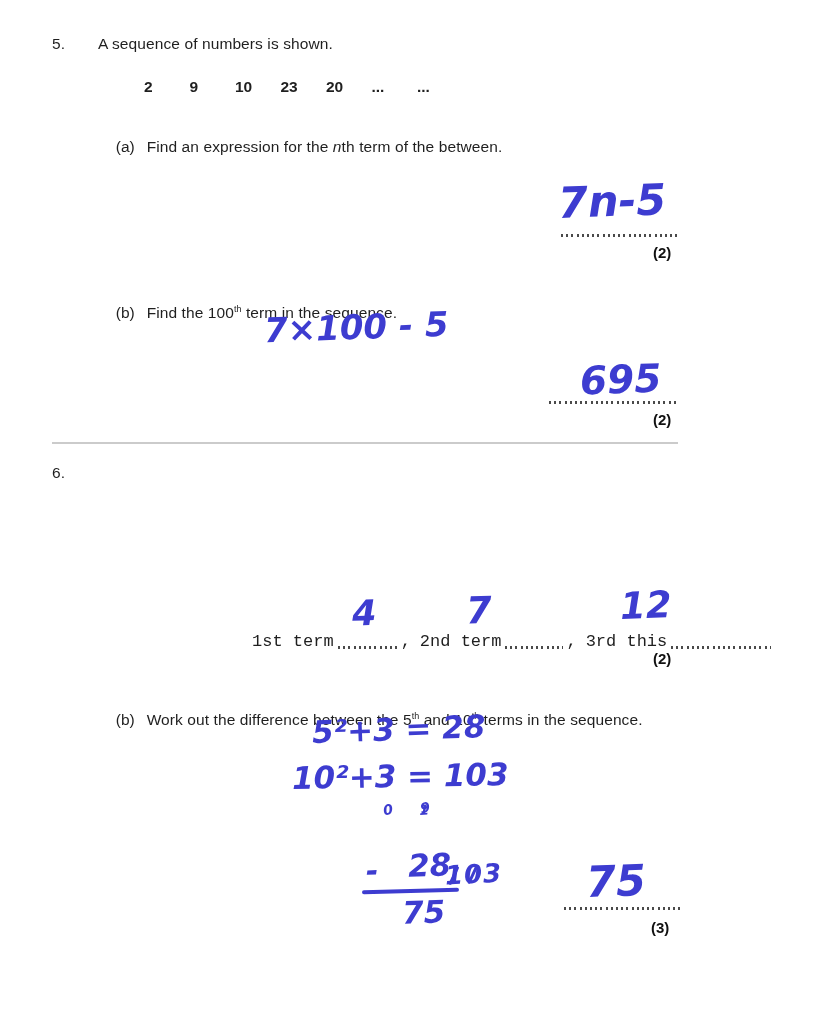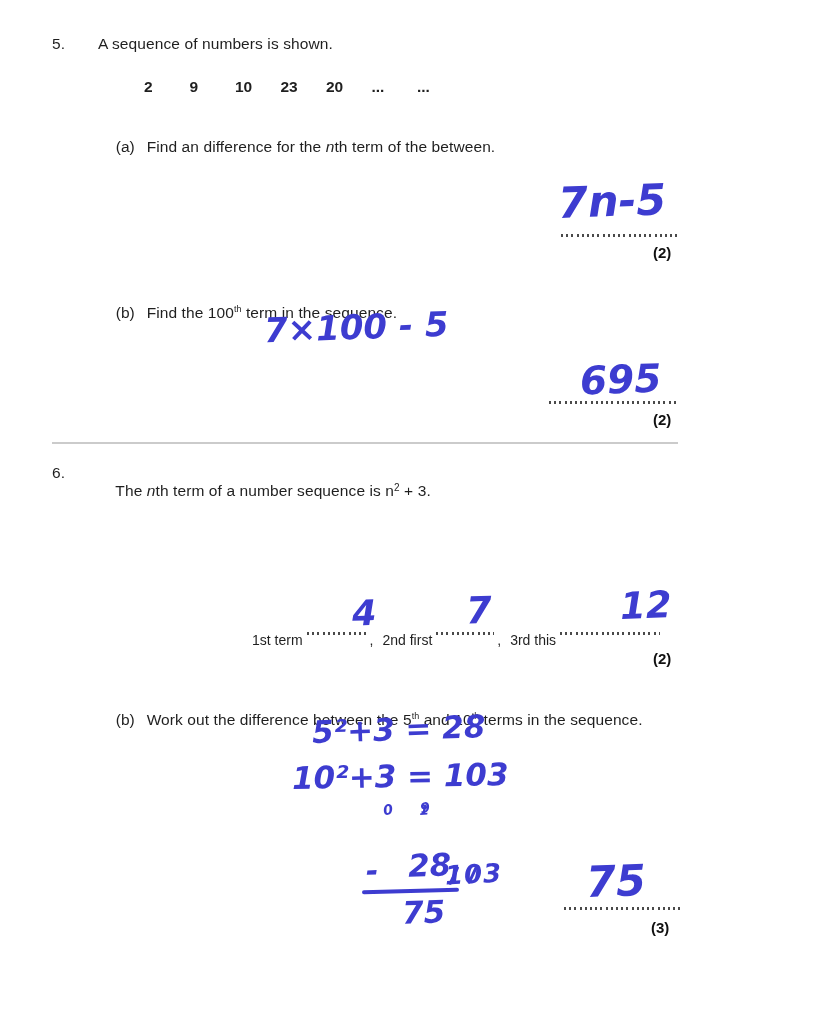--- a/index.html
+++ b/index.html
@@ -13,21 +13,21 @@
   .marks{font-weight:bold;font-size:15px;color:#111;}
   sup.th{font-size:9px;vertical-align:6px;letter-spacing:0;}
   sup.sq{font-size:10px;vertical-align:5px;}
   i.var{font-style:italic;}
   
   .seq{display:flex;font-weight:bold;font-size:15.5px;}
   .seq span{display:inline-block;width:45.5px;}
   
   .dotline{height:3px;background:repeating-linear-gradient(90deg,#4a4a4a 0 2px,transparent 2px 5.2px);}
   
-  .terms{display:flex;align-items:flex-start;font-size:14px;white-space:pre;}
+  .terms{display:flex;align-items:flex-end;font-size:17px;white-space:pre;font-family:Liberation Mono, monospace;}
   .terms .dotseg{height:3px;margin:0 3px 2px 4px;background:repeating-linear-gradient(90deg,#4a4a4a 0 2px,transparent 2px 5.2px);}
   
   .hw{
     font-family:"DejaVu Sans",sans-serif;font-style:italic;font-weight:bold;
     color:#3d3cd0;white-space:pre;line-height:1;transform:rotate(-2deg);
   }
   
   .colnum{display:flex;}
   .digitcol{position:relative;width:19px;font-size:26px;text-align:center;}
   .digitcol .borrow{position:absolute;top:-11px;right:-5px;font-size:14px;transform:rotate(-6deg);}
@@ -53,50 +53,47 @@
     <span>2</span>
     <span>9</span>
     <span>10</span>
     <span>23</span>
     <span>20</span>
     <span>...</span>
     <span>...</span>
   </div>
 
   <div class="abs print" style="left:98px;top:120px;">
-    <span class="plabel">(a)</span><span>Find an difference for the </span><i class="var">n</i><span>th term of the between.</span>
+    <span class="plabel">(a)</span><span>Find an expression for the </span><i class="var">n</i><span>th term of the between.</span>
   </div>
 
   <div class="abs hw" style="left:558px;top:180px;font-size:43px;">7n-5</div>
   <div class="abs dotline" style="left:561px;top:234px;width:117px;"></div>
   <div class="abs marks" style="left:653px;top:244px;">(2)</div>
 
   <div class="abs print" style="left:98px;top:286px;">
     <span class="plabel">(b)</span><span>Find the 100</span><sup class="th">th</sup><span> term in the sequence.</span>
   </div>
 
   <div class="abs hw" style="left:264px;top:310px;font-size:34px;">7×100 - 5</div>
   <div class="abs hw" style="left:580px;top:360px;font-size:39px;">695</div>
   <div class="abs dotline" style="left:549px;top:401px;width:129px;"></div>
   <div class="abs marks" style="left:653px;top:411px;">(2)</div>
 
   <div class="abs divider" style="left:52px;top:442px;width:626px;"></div>
 
   <div class="abs print" style="left:52px;top:464px;">6.</div>
-  <div class="abs print" style="left:98px;top:464px;">
-    <span>The </span><i class="var">n</i><span>th term of a number sequence is n</span><sup class="sq">2</sup><span> + 3.</span>
-  </div>
 
 
   <div class="abs terms" style="left:252px;top:632px;">
     <span>1st term</span>
     <span class="dotseg" style="width:60px;"></span>
     <span>,</span>
     <span style="width:9px;display:inline-block;"></span>
-    <span>2nd first</span>
+    <span>2nd term</span>
     <span class="dotseg" style="width:58px;"></span>
     <span>,</span>
     <span style="width:9px;display:inline-block;"></span>
     <span>3rd this</span>
     <span class="dotseg" style="width:100px;"></span>
   </div>
   <div class="abs hw" style="left:352px;top:596px;font-size:35px;">4</div>
   <div class="abs hw" style="left:466px;top:592px;font-size:37px;">7</div>
   <div class="abs hw" style="left:620px;top:587px;font-size:37px;">12</div>
   <div class="abs marks" style="left:653px;top:650px;">(2)</div>

